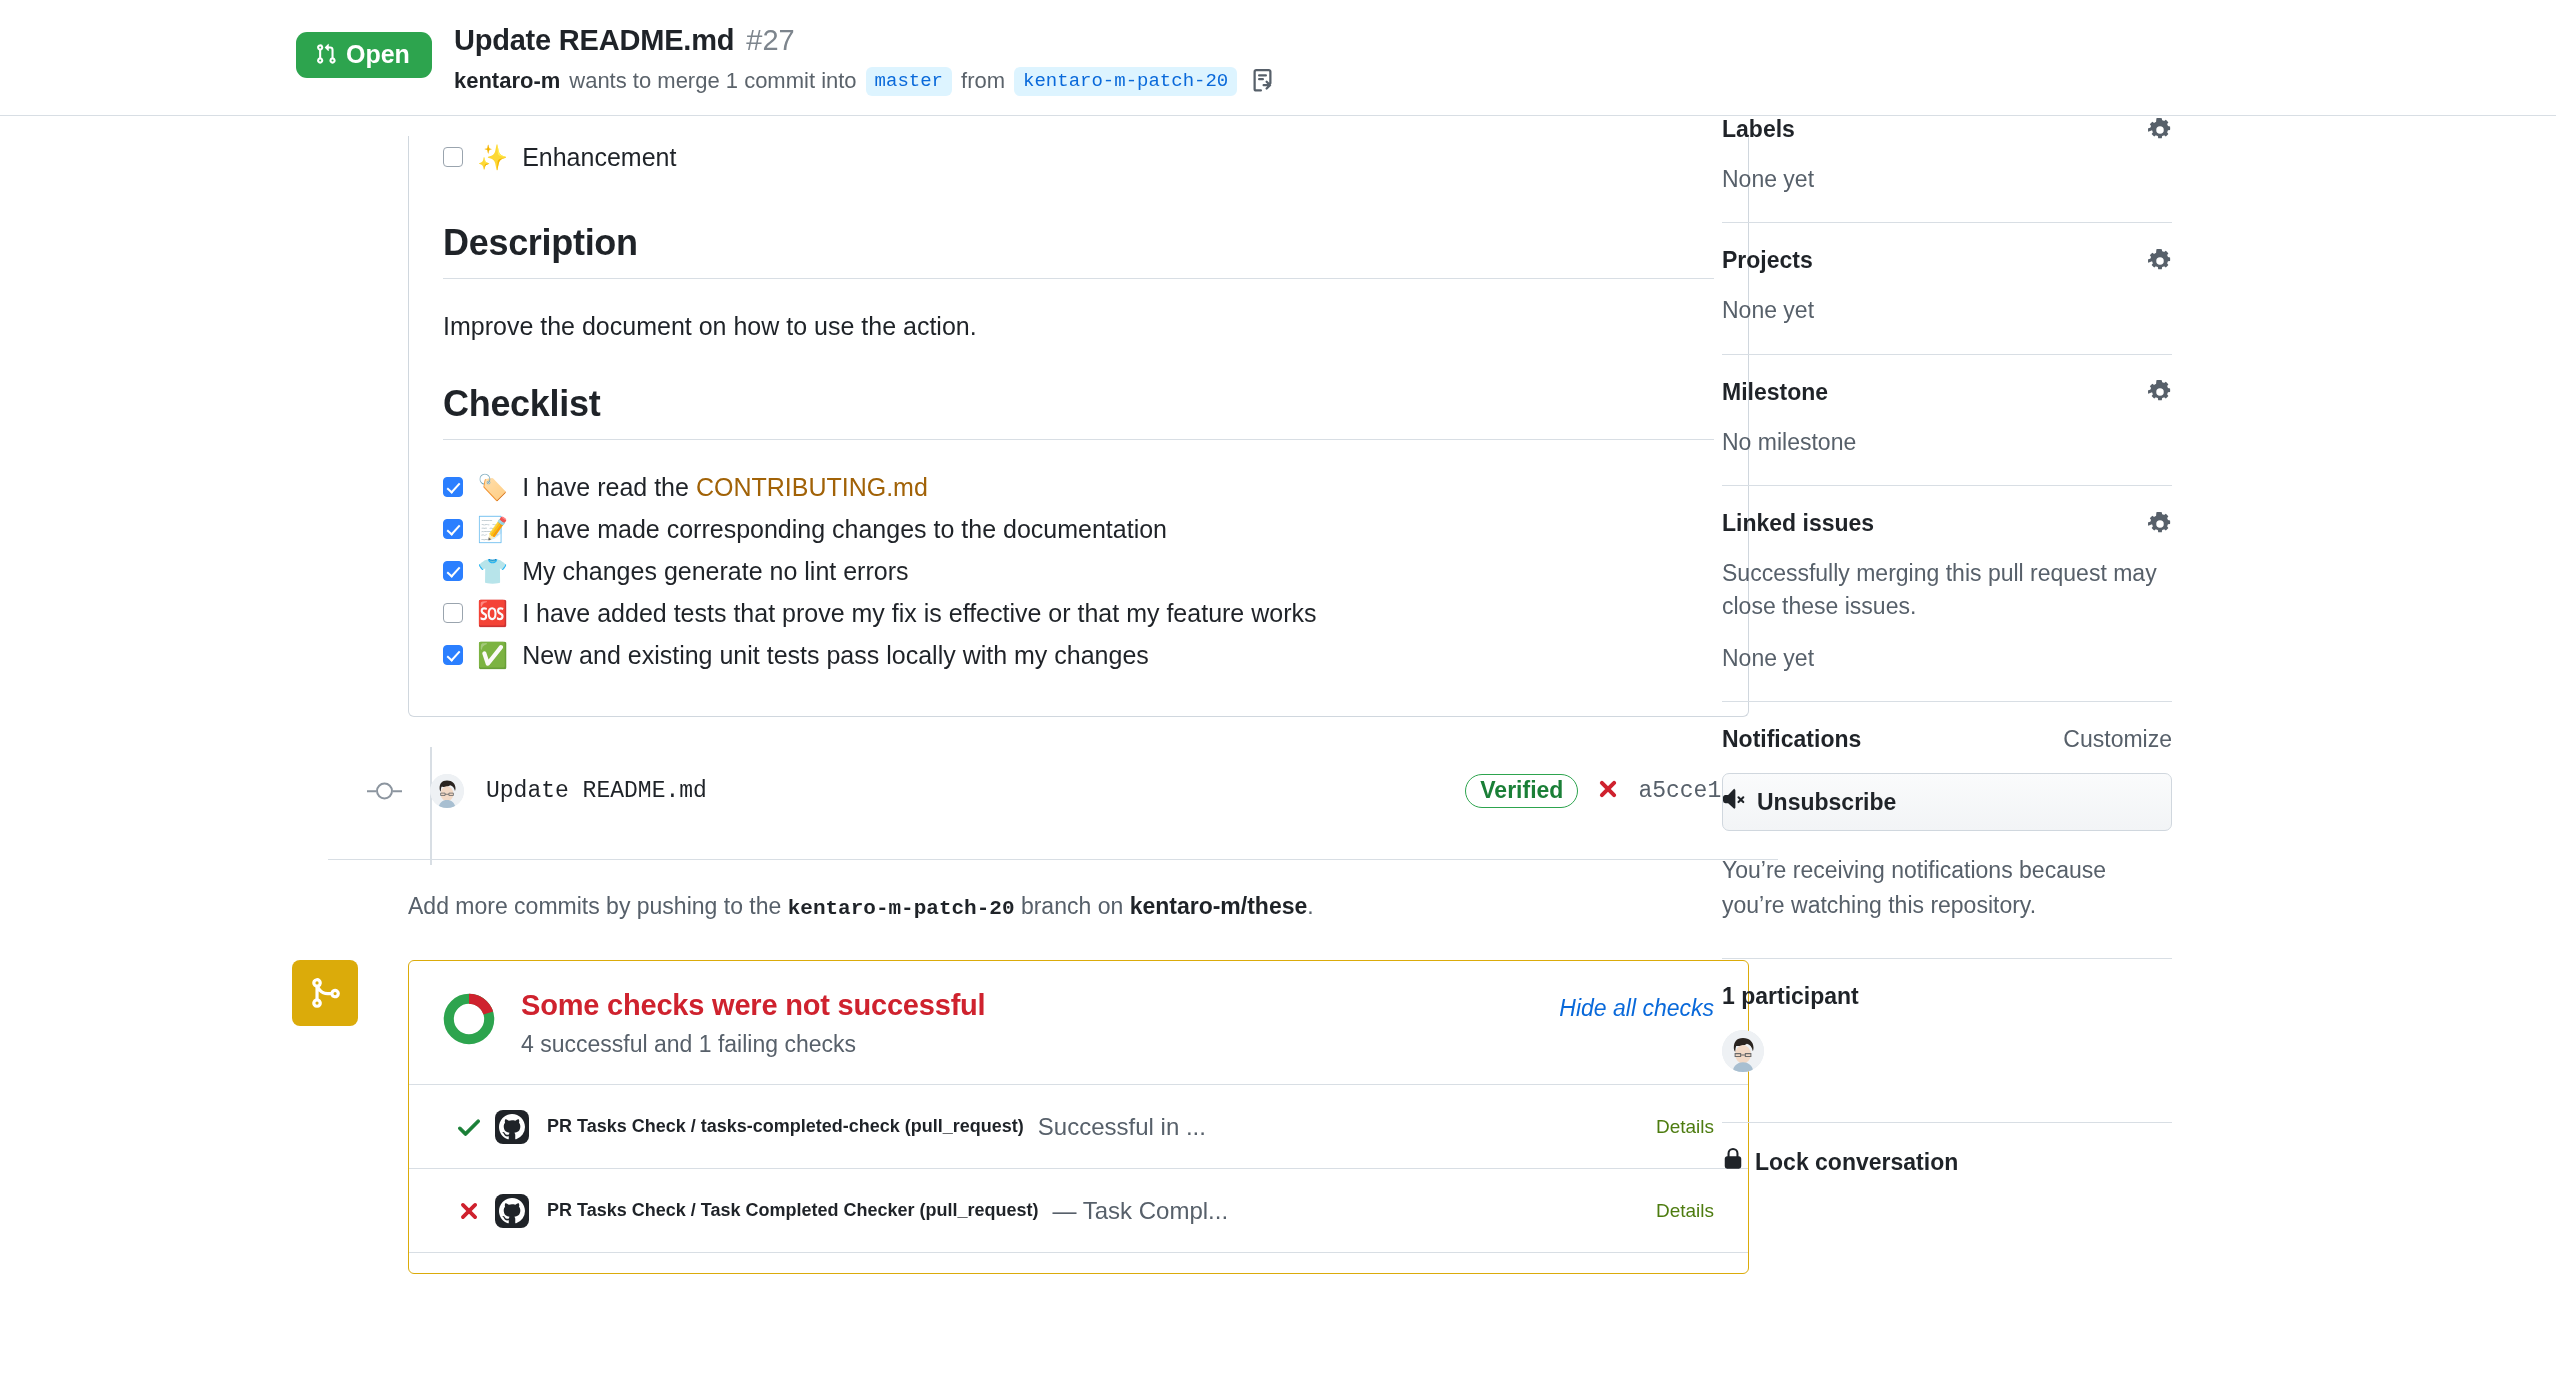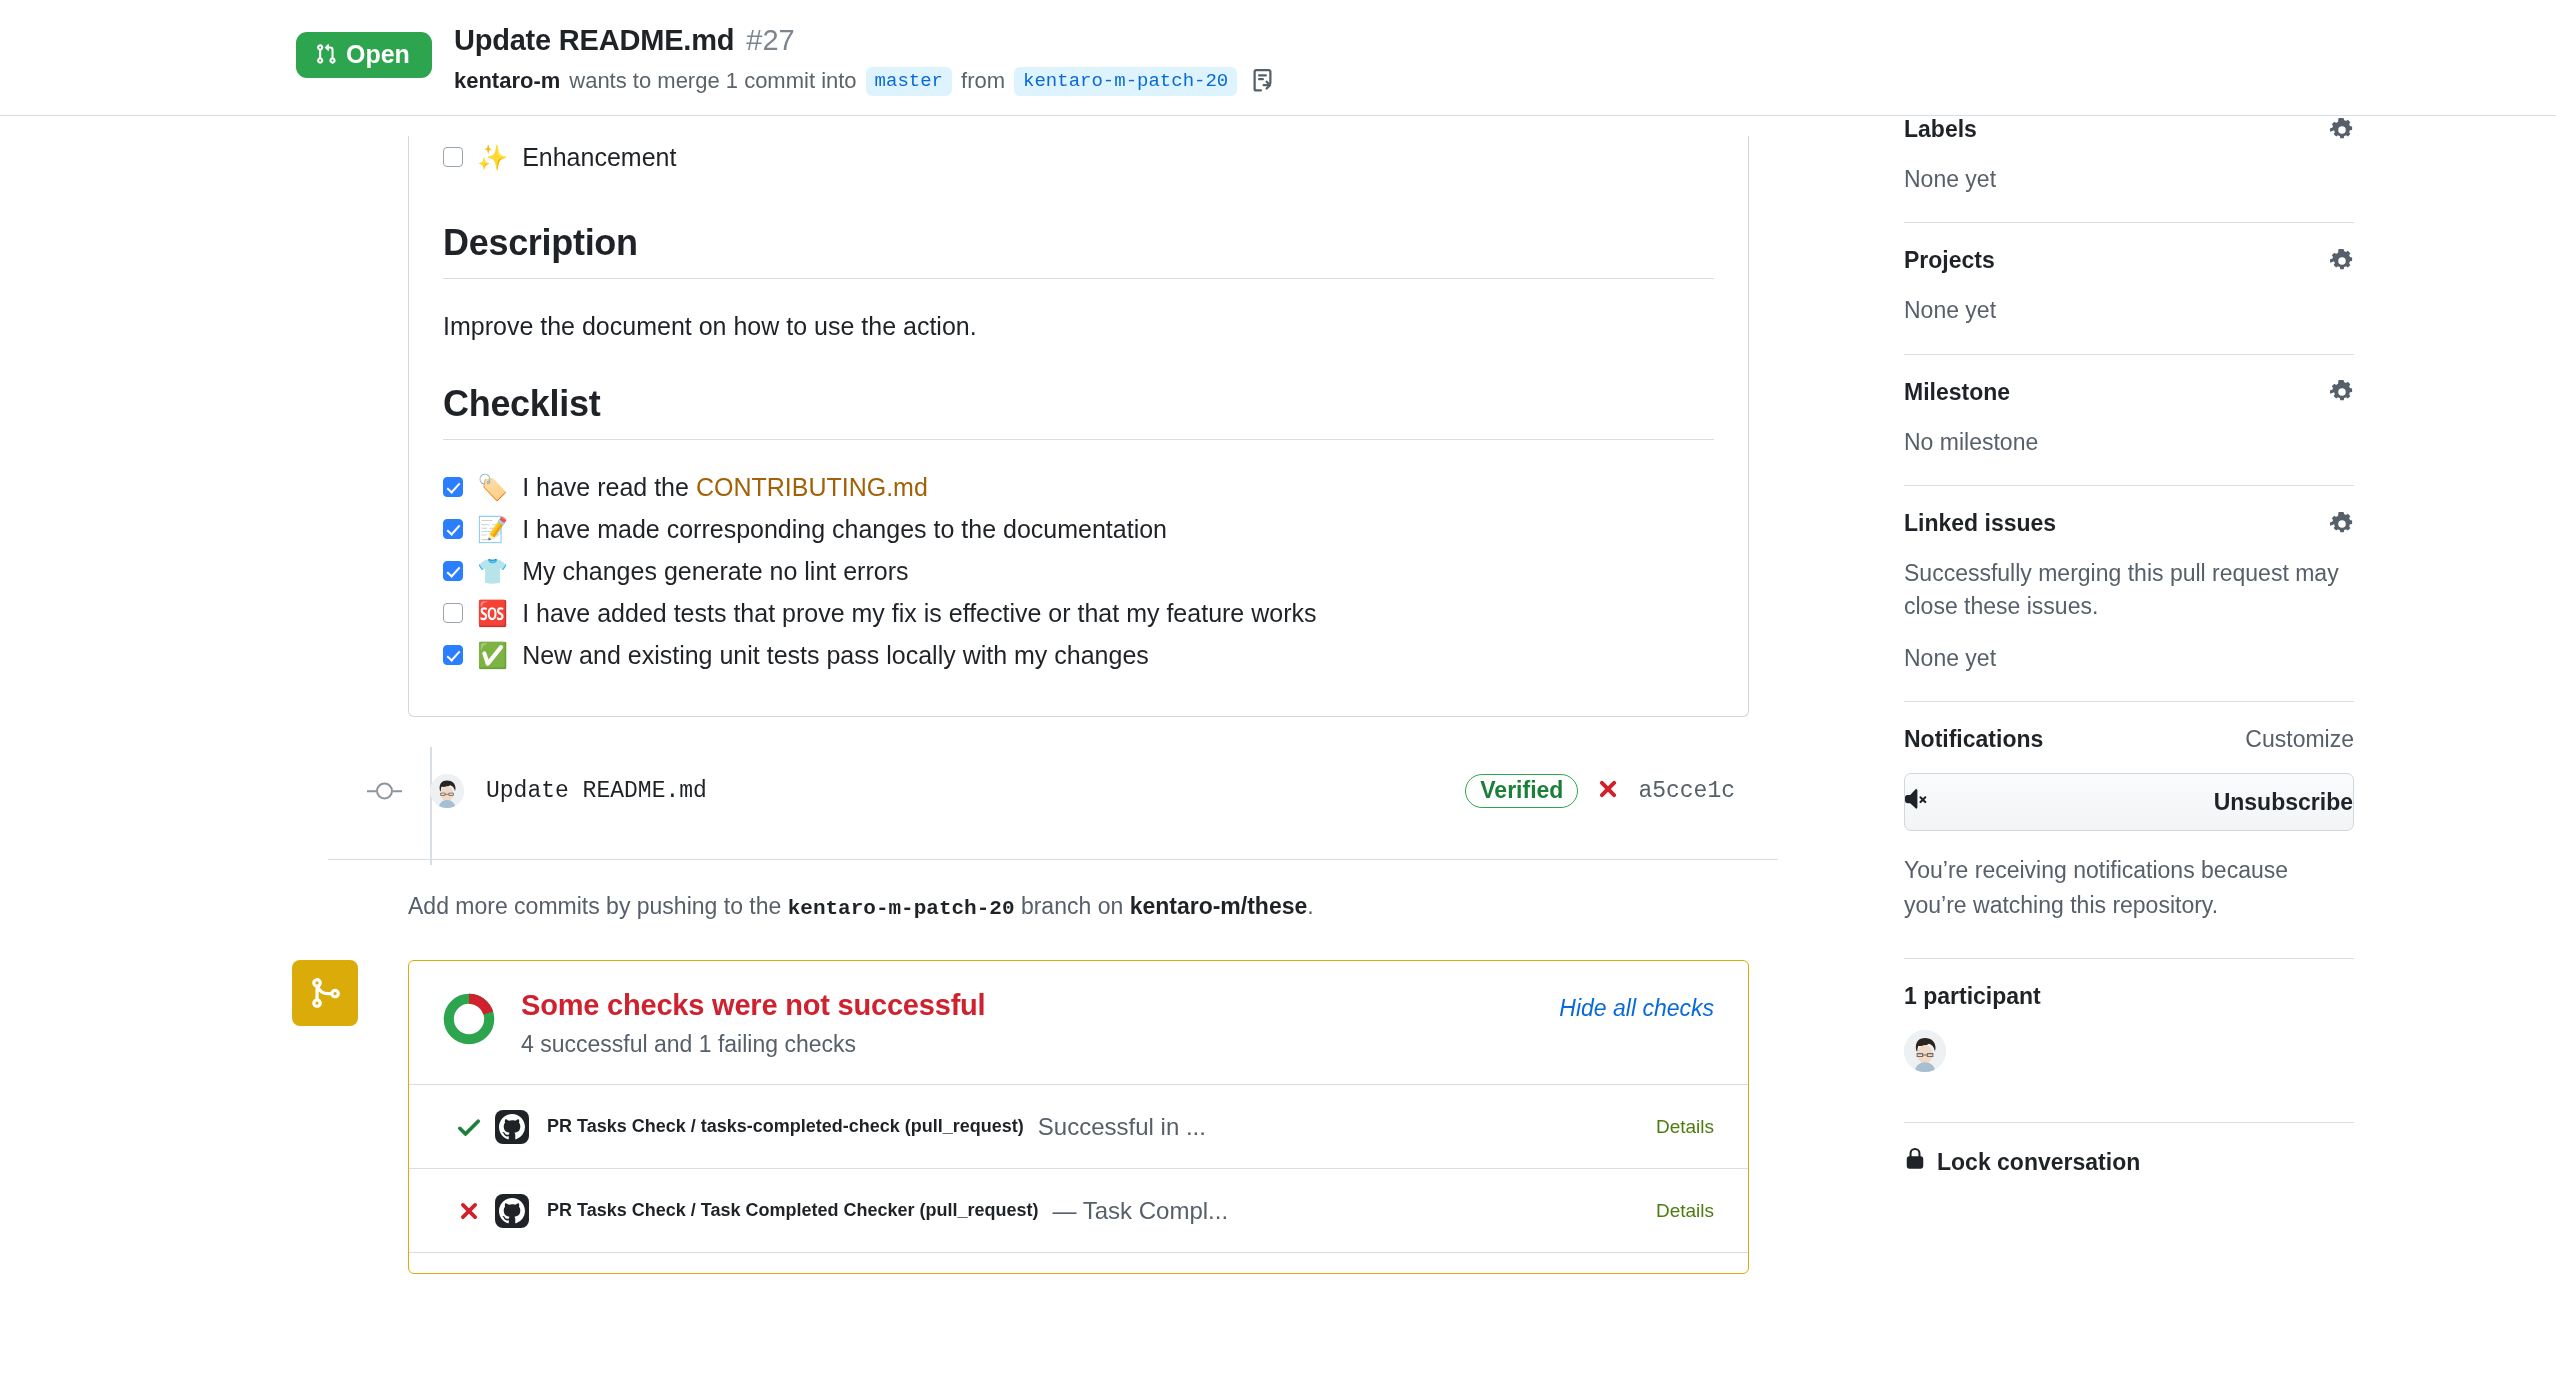--- a/index.html
+++ b/index.html
@@ -43,21 +43,21 @@
     font-size: 19px; color: #0969da;
     background: #ddf4ff; border-radius: 6px;
     padding: 3px 9px 4px;
   }
   .copy-icon { margin-left: 6px; color: #57606a; display:flex; align-items:center; }
 
   
   .page { position: absolute; top: 116px; left: 0; width: 2556px; height: 1278px; }
 
   .left-col { position: absolute; left: 296px; top: 0; width: 1500px; }
-  .right-col { position: absolute; left: 1904px; top: 0; width: 450px; }
+  .right-col { position: absolute; left: 1722px; top: 0; width: 450px; }
 
   
   .comment-box {
     position: relative;
     margin-left: 112px;
     width: 1341px;
     border: 1px solid #d0d7de;
     border-top: none;
     border-radius: 0 0 6px 6px;
     background: #fff;
@@ -177,21 +177,21 @@
     font-size: 23px; font-weight: 700; color: #1f2328;
   }
   .side-head .gear { color: #57606a; cursor: pointer; display:flex; }
   .side-val { font-size: 23px; color: #57606a; margin-top: 20px; line-height: 1.45; }
   .side-hr { height: 1px; background: #d8dee4; margin: 0 0 24px; }
   .customize-link { font-size: 23px; color: #57606a; font-weight: 400; cursor: pointer; }
   .unsub-btn {
     margin-top: 20px; width: 100%; height: 58px;
     border: 1px solid #d0d7de; border-radius: 7px;
     background: linear-gradient(#fafbfc, #f2f4f6);
-    display: flex; align-items: center; justify-content: space-between; gap: 12px;
+    display: flex; align-items: center; justify-content: flex-start; gap: 12px;
     font-size: 23px; font-weight: 700; color: #1f2328; cursor: pointer;
   }
   .side-note { font-size: 23px; color: #57606a; margin-top: 22px; line-height: 1.5; }
   .participant-avatar {
     width: 42px; height: 42px; border-radius: 50%; background: #e9edf1;
     margin-top: 20px; overflow: hidden; display:flex; align-items:flex-end; justify-content:center;
   }
   .lock-row { display: flex; align-items: center; gap: 11px; font-size: 23px; font-weight: 700; color: #1f2328; cursor: pointer; }
 
   .face { width: 100%; height: 100%; display:block; }

